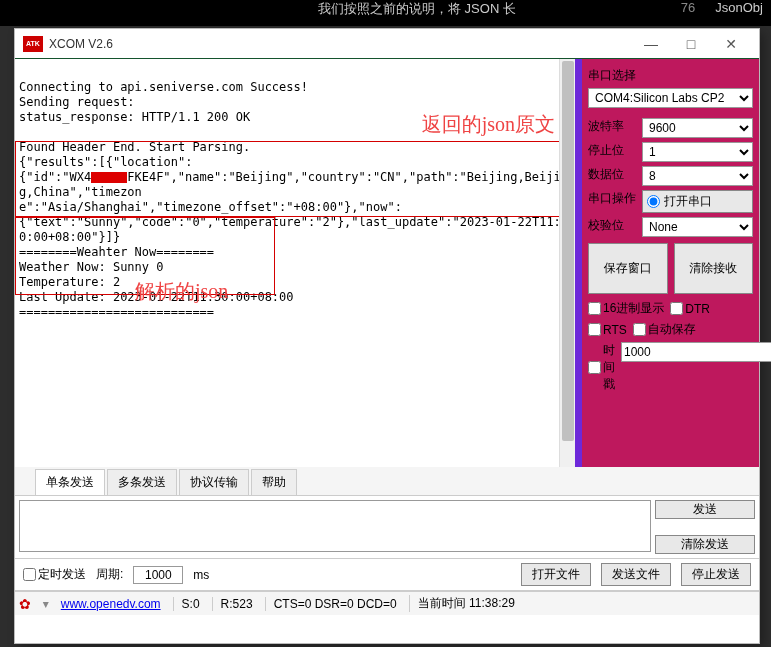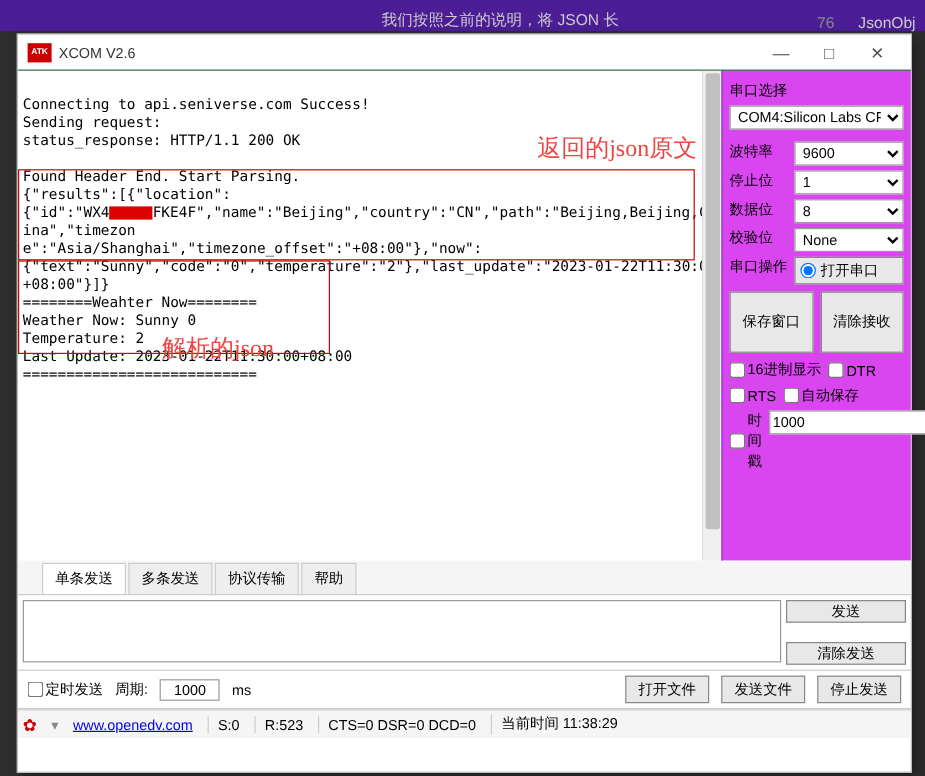--- a/index.html
+++ b/index.html
@@ -1,32 +1,32 @@
 <!DOCTYPE html>
 <html><head>
 <meta charset="utf-8">
 <style>
 * { box-sizing: border-box; margin: 0; padding: 0; }
 body { font-family: "Microsoft YaHei", Arial, sans-serif; font-size: 12px; background: #2d2d2d; width: 771px; height: 647px; overflow: hidden; position: relative; }
-.topbar { background: #4c1d95; color: #ccc; height: 26px; display: flex; align-items: flex-end; padding: 0 8px; font-size: 13px; }
+.topbar { background: #000000; color: #ccc; height: 26px; display: flex; align-items: flex-start; padding: 0 8px; font-size: 13px; }
 .topbar .tb-text { margin-left: 310px; }
 .topbar .tb-num { margin-left: auto; margin-right: 20px; color: #888; }
 .topbar .tb-file { color: #ccc; }
 .window { position: absolute; top: 28px; left: 14px; width: 746px; height: 616px; background: #fff; border: 1px solid #bbb; box-shadow: 4px 4px 10px rgba(0,0,0,0.3); }
 .titlebar { height: 30px; background: #fff; display: flex; align-items: center; padding: 0 8px; border-bottom: 1px solid #14532d; }
 .titlebar .logo { width: 20px; height: 16px; background: #c00; color: #fff; font-size: 7px; font-weight: bold; display: flex; align-items: center; justify-content: center; margin-right: 6px; }
 .titlebar .title { font-size: 12px; color: #333; }
 .titlebar .winbtns { margin-left: auto; display: flex; }
 .winbtn { width: 40px; height: 28px; display: flex; align-items: center; justify-content: center; font-size: 14px; color: #555; cursor: pointer; }
 .content { display: flex; height: 408px; }
 .terminal { flex: 1; background: #fff; padding: 6px 4px; font-family: "SimSun", monospace; font-size: 12px; line-height: 15px; color: #000; position: relative; white-space: pre-wrap; word-break: break-all; overflow: hidden; }
 .anno-red { color: #ef4444; font-family: "Microsoft YaHei"; font-size: 20px; position: absolute; }
 .anno-box { position: absolute; border: 1px solid #d40000; pointer-events: none; }
 .redact { display: inline-block; width: 36px; height: 11px; background: #d00; vertical-align: middle; }
-.sidepanel { width: 158px; padding: 8px 6px; background: #d946ef; border-left: 1px solid #6d28d9; }
+.sidepanel { width: 184px; padding: 8px 6px; background: #be185d; border-left: 7px solid #6d28d9; }
 .sp-title { font-size: 12px; margin-bottom: 4px; }
 .sp-row { display: flex; margin: 4px 0; gap: 6px; }
 .sp-label { font-size: 12px; width: 48px; }
 .sp-sel, .sp-inp { flex: 1; font-size: 12px; height: 20px; border: 1px solid #999; background: #fff; padding: 0 2px; }
 .sp-btn { font-size: 12px; padding: 16px 8px; border: 1px solid #888; background: #e8e8e8; cursor: pointer; }
 .sp-radio { display: flex; align-items: center; gap: 4px; font-size: 12px; }
 .sp-chk { display: flex; align-items: center; gap: 2px; font-size: 12px; }
 .sp-pair { display: flex; gap: 6px; margin: 6px 0; }
 .tabs { display: flex; border-bottom: 1px solid #ccc; background: #f5f5f5; padding-left: 20px; }
 .tab { padding: 4px 10px; font-size: 12px; border: 1px solid #ccc; border-bottom: none; background: #eee; margin-right: 2px; margin-top: 2px; cursor: pointer; }
@@ -99,30 +99,30 @@
         </div>
       <div class="sp-row">
           <span class="sp-label">停止位</span>
           <select class="sp-sel"><option>1</option></select>
         </div>
       <div class="sp-row">
           <span class="sp-label">数据位</span>
           <select class="sp-sel"><option>8</option></select>
         </div>
       <div class="sp-row">
-          <span class="sp-label">校验位</span>
-          <select class="sp-sel"><option>None</option></select>
-        </div>
-      <div class="sp-row">
           <span class="sp-label">串口操作</span>
         <label class="sp-radio" style="border:1px solid #888;padding:2px 4px;background:#e8e8e8;flex:1;">
             <input type="radio" checked="" style="">
             <span>打开串口</span>
           </label>
       </div>
+      <div class="sp-row">
+          <span class="sp-label">校验位</span>
+          <select class="sp-sel"><option>None</option></select>
+        </div>
       <div class="sp-pair">
         <button class="sp-btn" style="flex:1">保存窗口</button>
         <button class="sp-btn" style="flex:1">清除接收</button>
       </div>
       <div class="sp-row">
         <label class="sp-chk">
             <input type="checkbox" style="">
             <span>16进制显示</span>
           </label>
         <label class="sp-chk">

